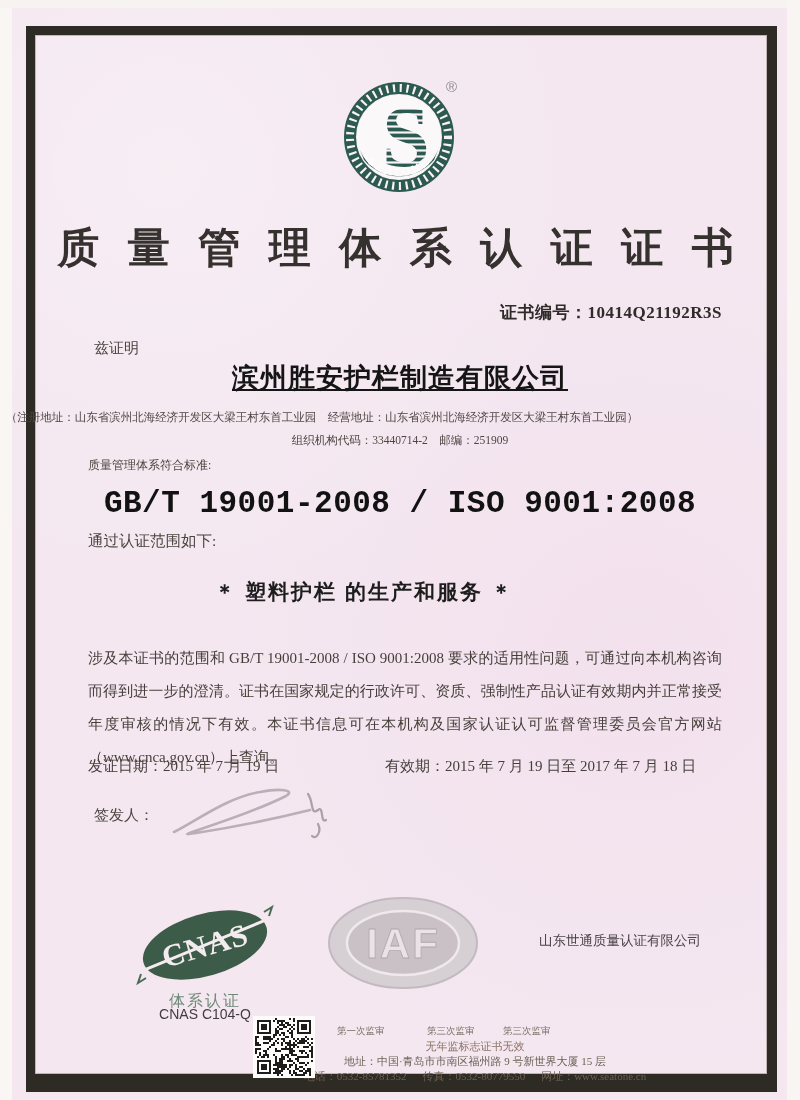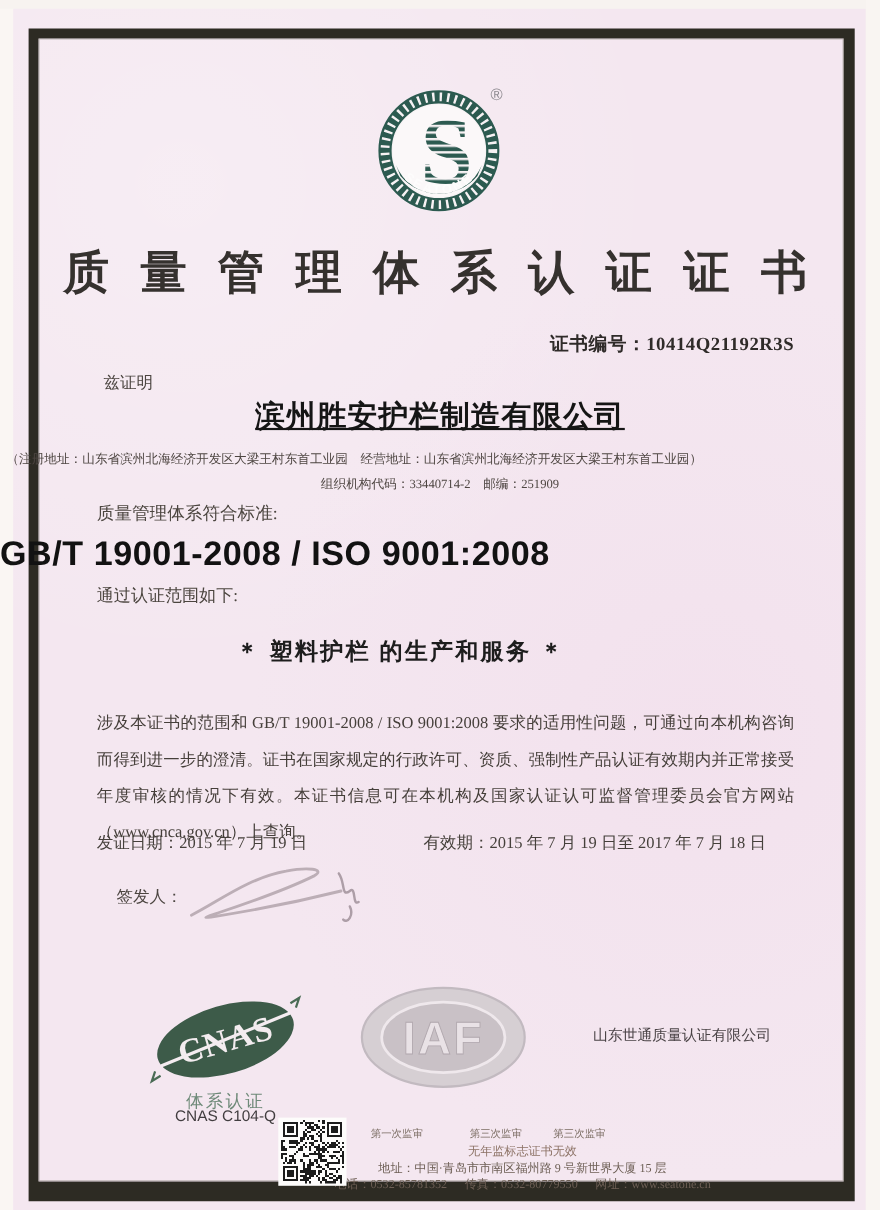--- a/index.html
+++ b/index.html
@@ -40,39 +40,39 @@
     font-size:17px;font-weight:bold;color:#2f2b29;letter-spacing:.5px;
   }
   .intro{left:94px;top:339px;font-size:15px;color:#4b4540;}
   .company{
     left:0;top:360px;width:800px;text-align:center;
     font-family:"Liberation Sans","DejaVu Sans",sans-serif;
     font-size:27px;font-weight:bold;color:#151515;letter-spacing:1px;text-decoration:underline;
   }
   .addr-line{left:0;top:410px;width:644px;text-align:center;font-size:11.5px;color:#4e4642;}
   .org-line{left:0;top:433px;width:800px;text-align:center;font-size:11.5px;color:#4e4642;}
-  .std-label{left:88px;top:457px;font-size:16px;color:#4b453f;}
+  .std-label{left:88px;top:457px;font-size:12px;color:#4b453f;}
   .standard{
-    left:0;top:486px;width:800px;text-align:left;
-    font-family:Liberation Sans, sans-serif;
+    left:0;top:486px;width:800px;text-align:center;
+    font-family:Liberation Mono, monospace;
     font-size:31px;font-weight:bold;color:#121212;letter-spacing:.5px;
   }
   .scope-label{left:88px;top:531px;font-size:15.5px;color:#4b453f;}
   .scope{
     left:0;top:578px;width:800px;text-align:center;transform:translateX(-36px);
     font-family:"Liberation Sans","DejaVu Sans",sans-serif;
     font-size:21px;font-weight:bold;color:#1d1d1d;letter-spacing:2px;
   }
   .legal{
     left:88px;top:642px;width:634px;
     font-size:15px;line-height:33px;color:#453f3a;text-align:justify;
   }
   .date-issue{left:88px;top:757px;font-size:15px;color:#45403b;}
   .date-valid{left:385px;top:757px;font-size:15px;color:#45403b;}
-  .signer{left:94px;top:806px;font-size:15px;color:#4b4540;margin-left:12px;}
+  .signer{left:94px;top:806px;font-size:15px;color:#4b4540;}
   .signature{left:168px;top:780px;width:185px;height:68px;}
   
   .cnas-logo{left:132px;top:896px;width:146px;height:98px;}
   .cnas-caption{left:132px;top:991px;width:146px;text-align:center;font-size:16px;color:#6f8a79;letter-spacing:2px;}
   .cnas-code{left:132px;top:1006px;width:146px;text-align:center;
     font-family:"Liberation Sans",sans-serif;font-size:14px;color:#413d3f;}
   
   .iaf-logo{left:326px;top:896px;width:154px;height:94px;}
   .issuer{left:520px;top:932px;width:200px;text-align:center;font-size:13.5px;color:#4a4346;}
   

